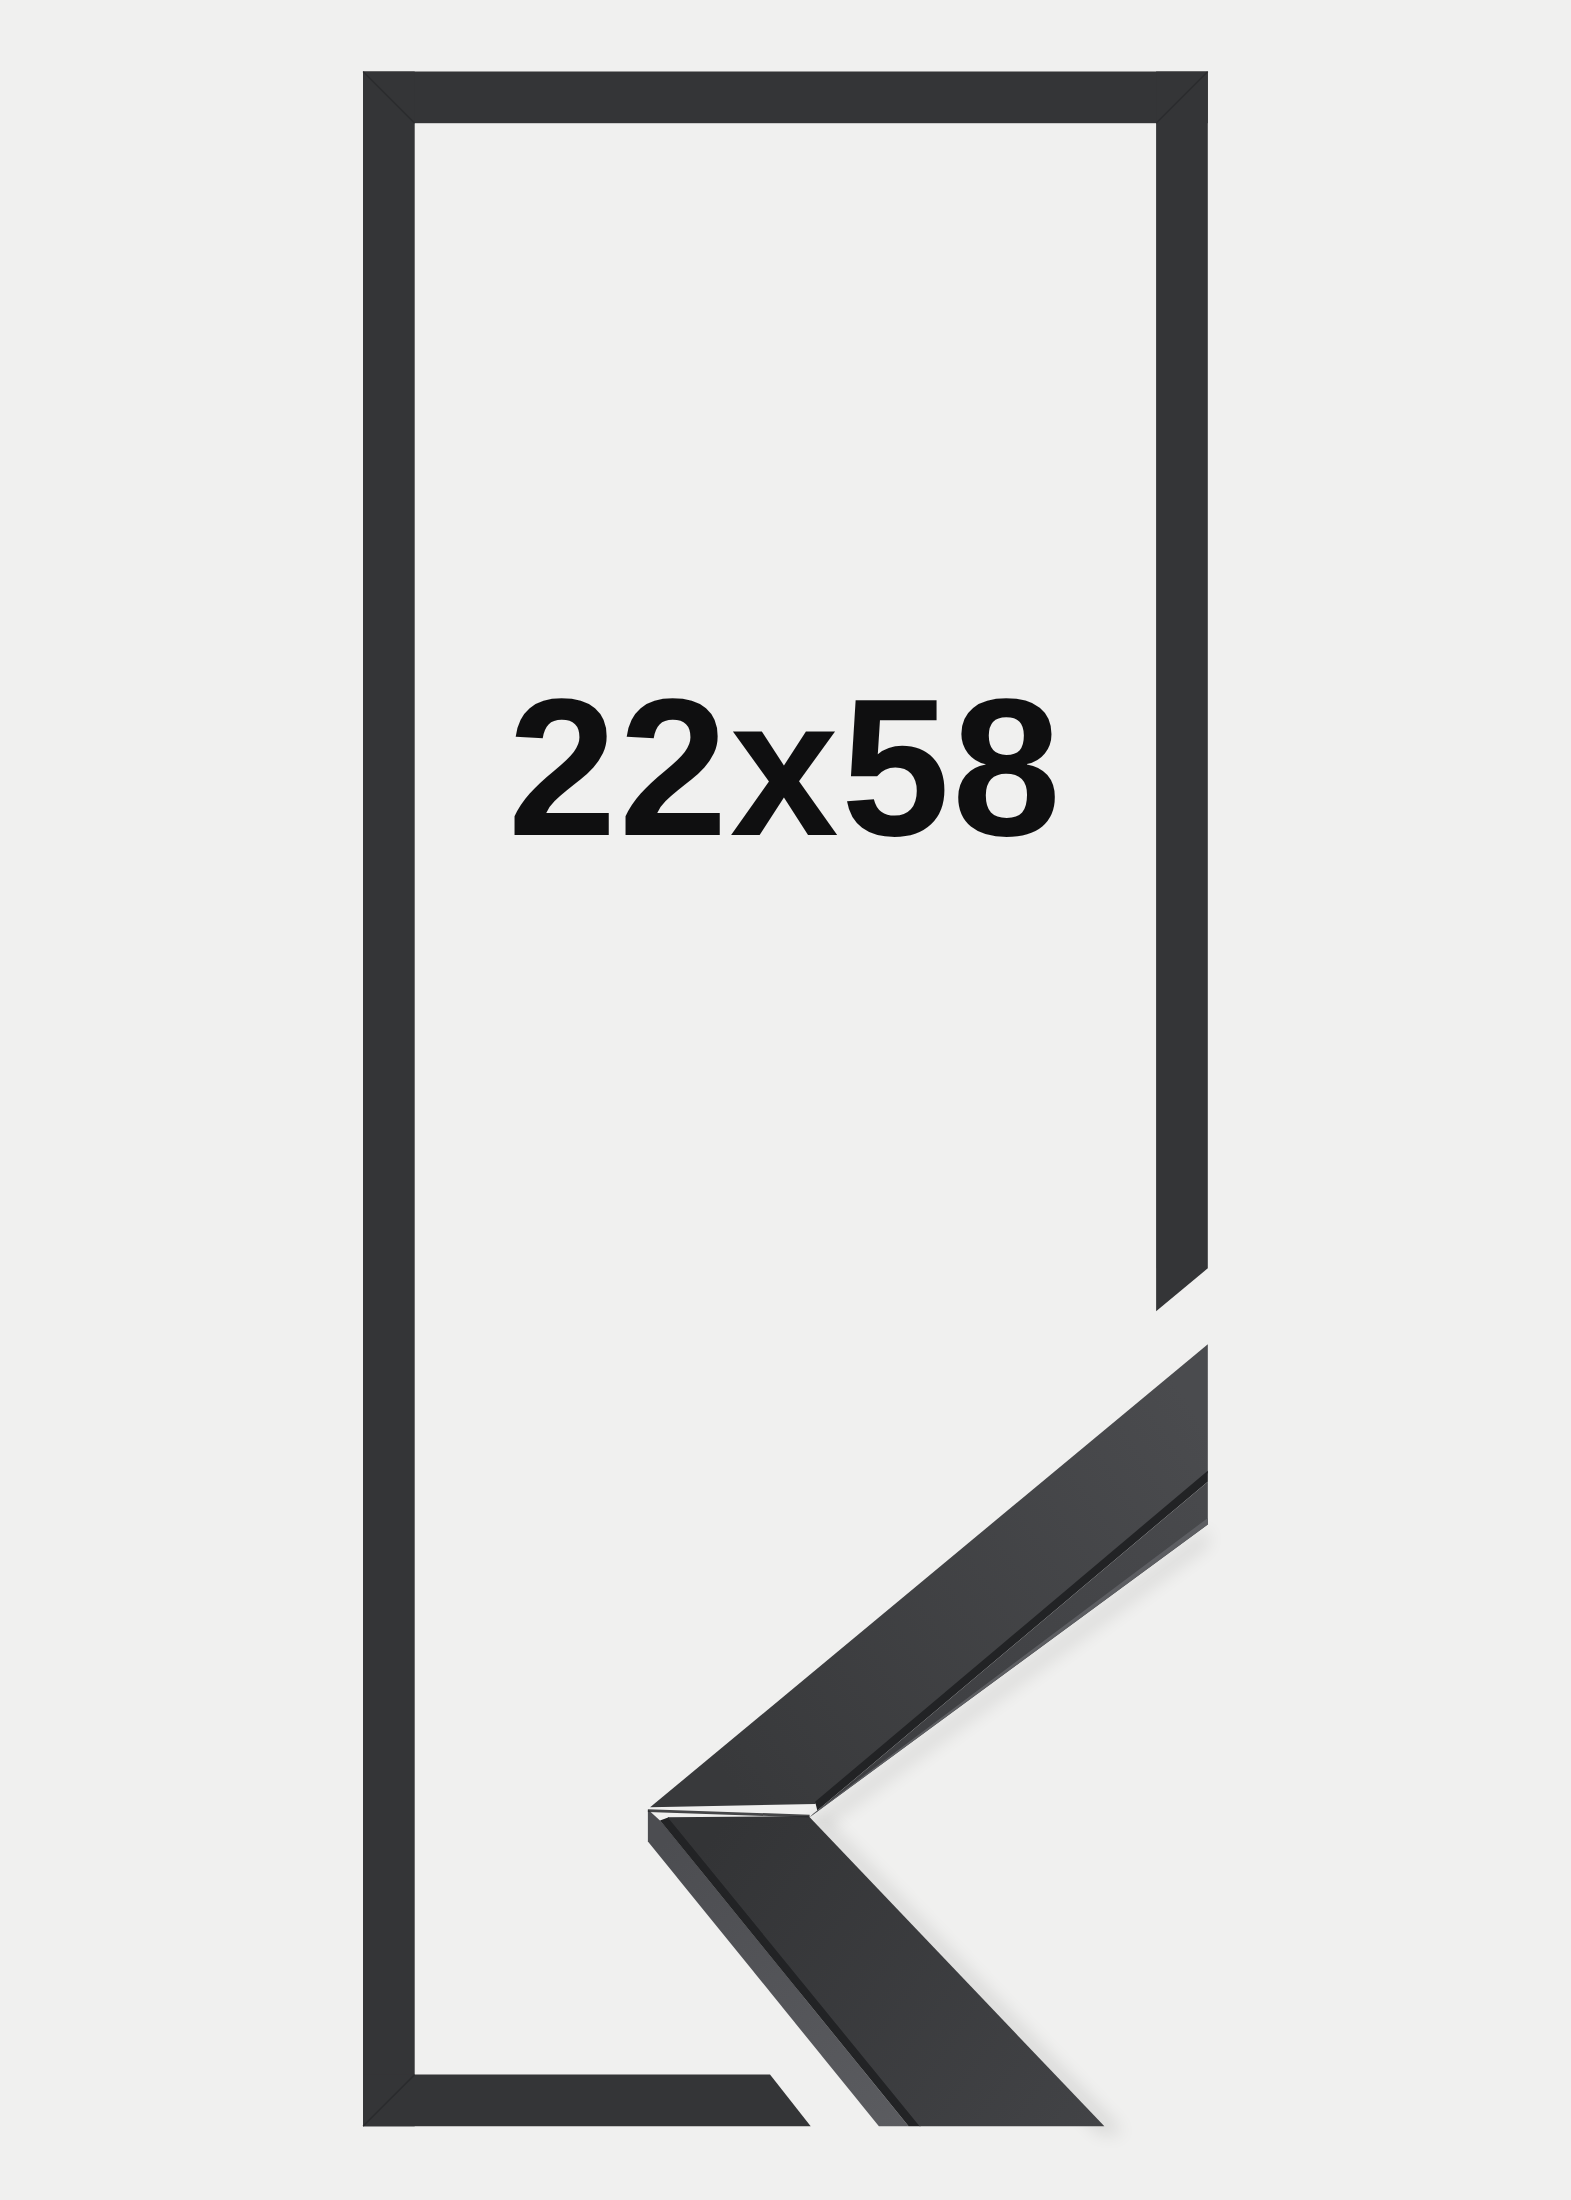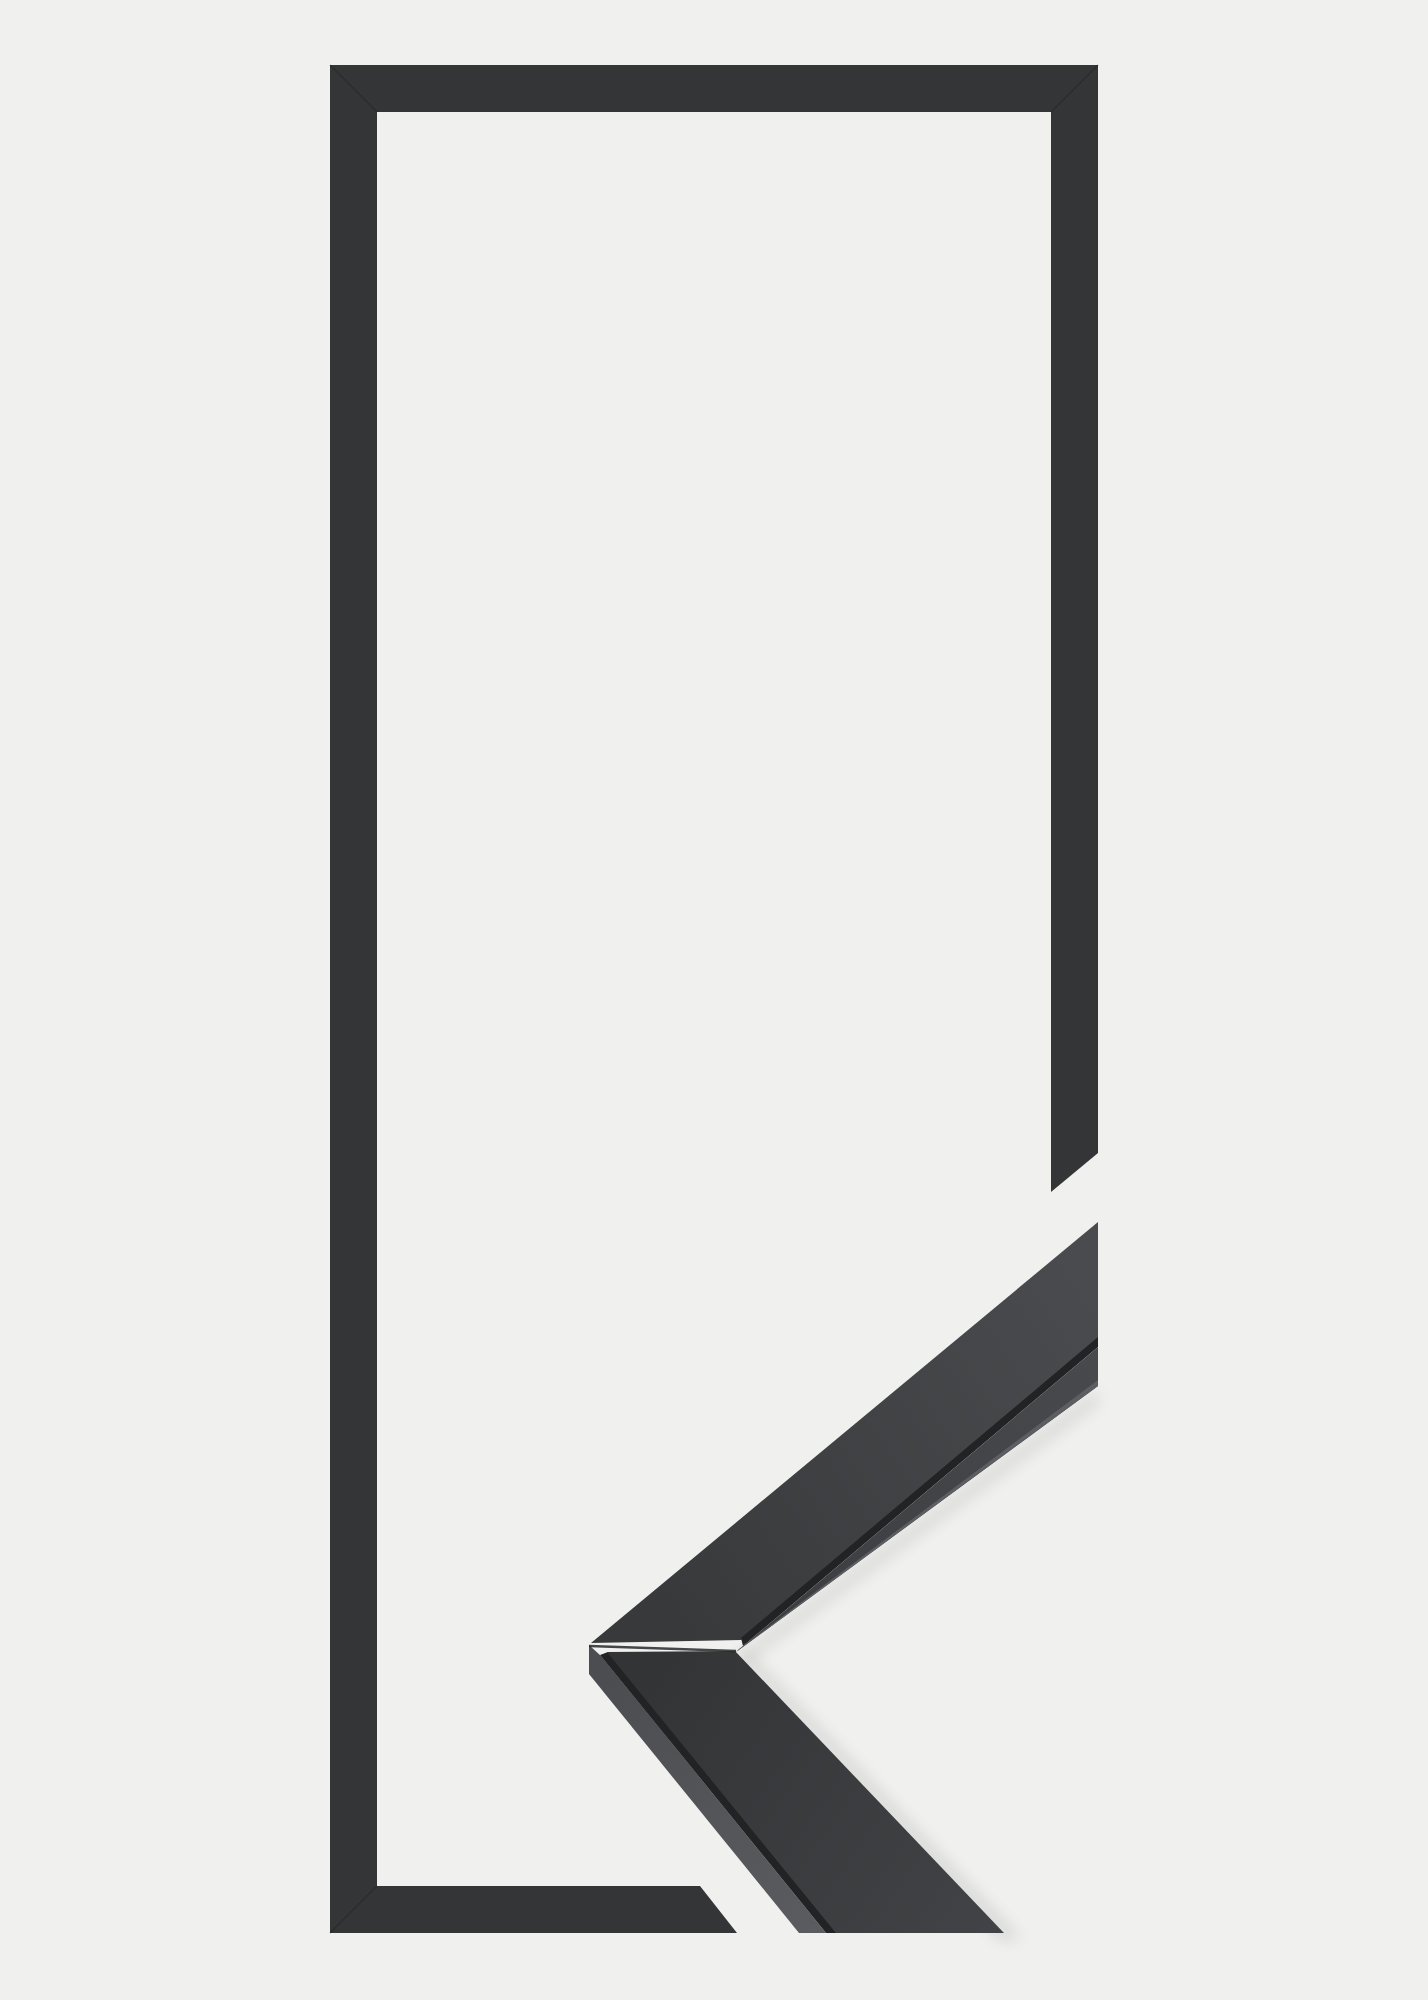--- a/index.html
+++ b/index.html
@@ -87,14 +87,15 @@
       <polygon points="739,1649 1098,1380 1098,1386 736,1652" fill="#5d5e62"></polygon>
 
       <polygon points="589,1645 601,1656 826,1933 799,1933 589,1674" fill="url(#gOuterL)"></polygon>
       <polygon points="600,1655 826,1933 837,1933 608,1652" fill="#222325"></polygon>
       <polygon points="607,1652 836,1933 1004,1933 735,1651" fill="url(#gTopL)"></polygon>
 
       <line x1="589" y1="1646" x2="736" y2="1651" stroke="#28292b" stroke-width="2.5" opacity="0.85"></line>
     </g>
   </svg>
 
+  <div class="size-label">22x58</div>
 
 </div>
 
 </body></html>

